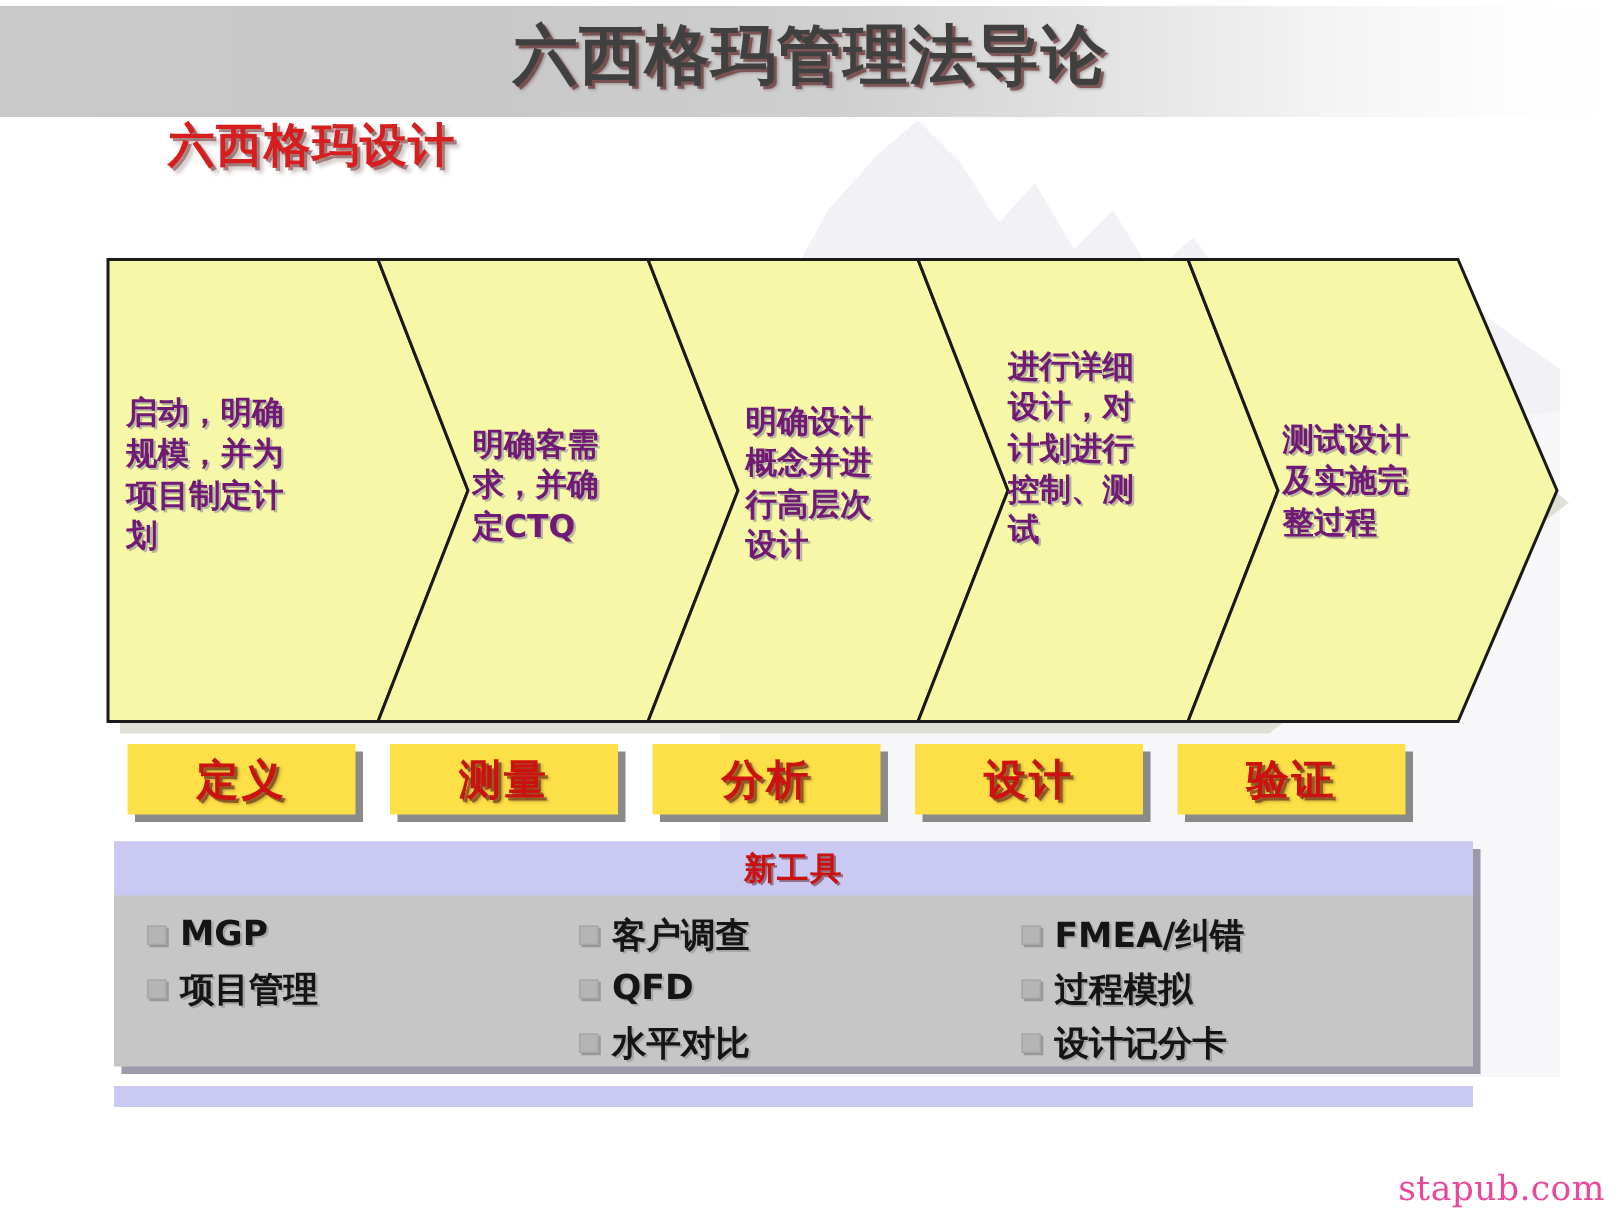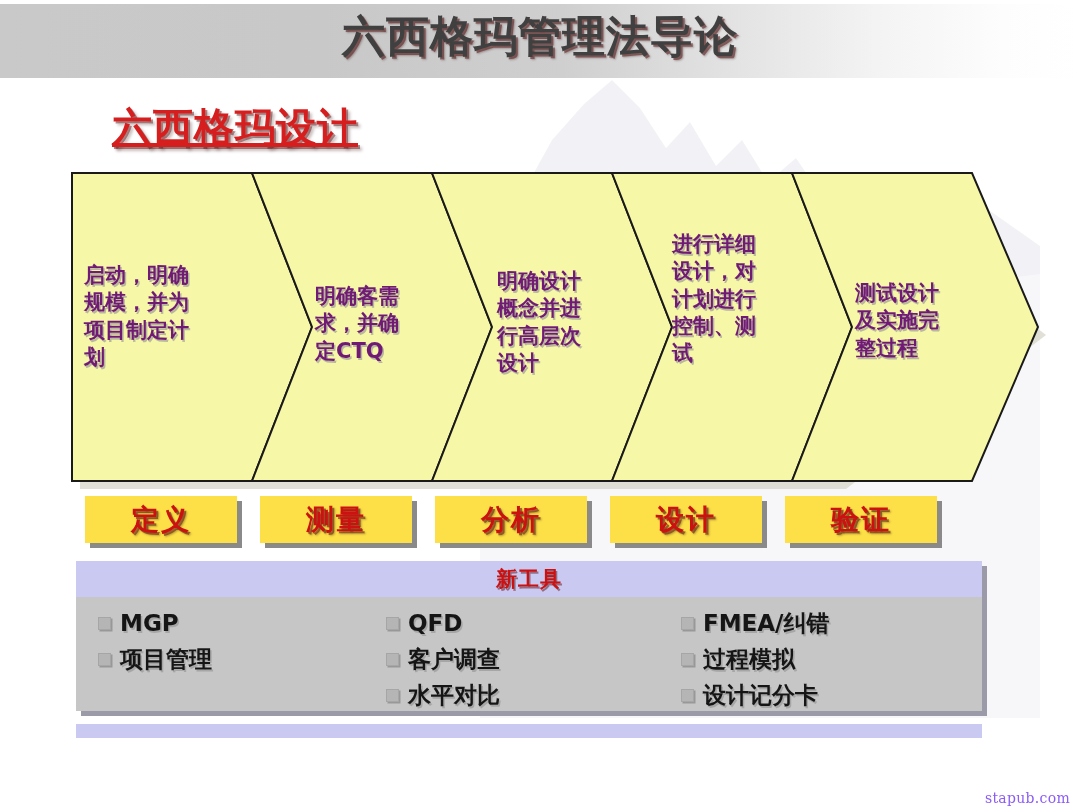--- a/index.html
+++ b/index.html
@@ -43,28 +43,27 @@
     font-weight: bold;
     color: #404040;
     letter-spacing: 1px;
     text-shadow: 2px 2px 0 rgba(90,25,25,0.55), 3px 3px 2px rgba(60,20,20,0.30);
     white-space: nowrap;
   }
 
   
   #slide-subtitle {
     position: absolute;
-    left: 112px; top: 100px;
-    font-size: 40px;
+    left: 112px; top: 76px;
+    font-size: 31px;
     font-weight: bold;
     color: #d71e1e;
     letter-spacing: 1px;
     text-shadow: 2px 2px 0 rgba(100,30,30,0.50), 4px 4px 3px rgba(70,25,25,0.28);
     white-space: nowrap;
-    text-decoration: underline;
   }
 
   
   #process-diagram {
     position: absolute;
     left: 66px; top: 165px;
     width: 980px; height: 325px;
   }
   #process-diagram svg { display: block; }
   .chevron-label {
@@ -173,22 +172,22 @@
     letter-spacing: 0px;
     text-shadow: 1.5px 1.5px 0 rgba(155,155,155,0.75);
     white-space: nowrap;
   }
 
   
   #site-watermark {
     position: absolute;
     right: 10px; bottom: 4px;
     font-family: "DejaVu Serif", "Liberation Serif", serif;
-    font-size: 14px;
-    color: #8b5cf6;
+    font-size: 23px;
+    color: #ec4899;
     letter-spacing: 0.3px;
     white-space: nowrap;
   }
 </style>
 </head>
 <body>
 
 <div id="slide">
 
   <svg id="watermark-mountains" viewBox="0 0 560 640" preserveAspectRatio="none" aria-hidden="true">
@@ -273,25 +272,25 @@
         </div>
         <div class="tool-item">
           <span class="tool-checkbox"></span>
           <span class="tool-label">项目管理</span>
         </div>
       </div>
 
       <div class="tool-column" id="tool-col-1">
         <div class="tool-item">
           <span class="tool-checkbox"></span>
+          <span class="tool-label">客户调查</span>
+        </div>
+        <div class="tool-item">
+          <span class="tool-checkbox"></span>
           <span class="tool-label">QFD</span>
-        </div>
-        <div class="tool-item">
-          <span class="tool-checkbox"></span>
-          <span class="tool-label">客户调查</span>
         </div>
         <div class="tool-item">
           <span class="tool-checkbox"></span>
           <span class="tool-label">水平对比</span>
         </div>
       </div>
 
       <div class="tool-column" id="tool-col-2">
         <div class="tool-item">
           <span class="tool-checkbox"></span>

